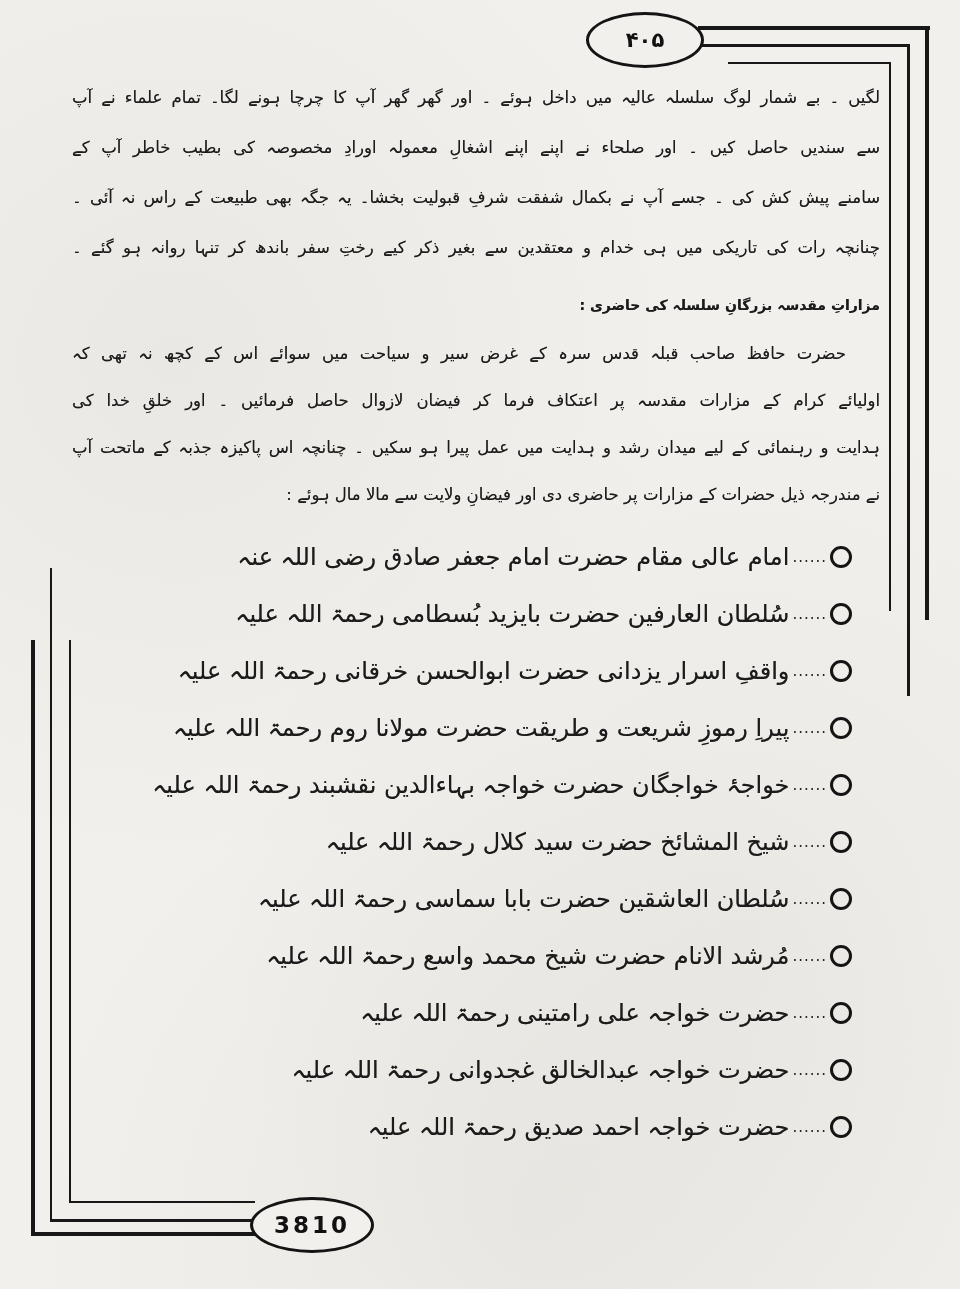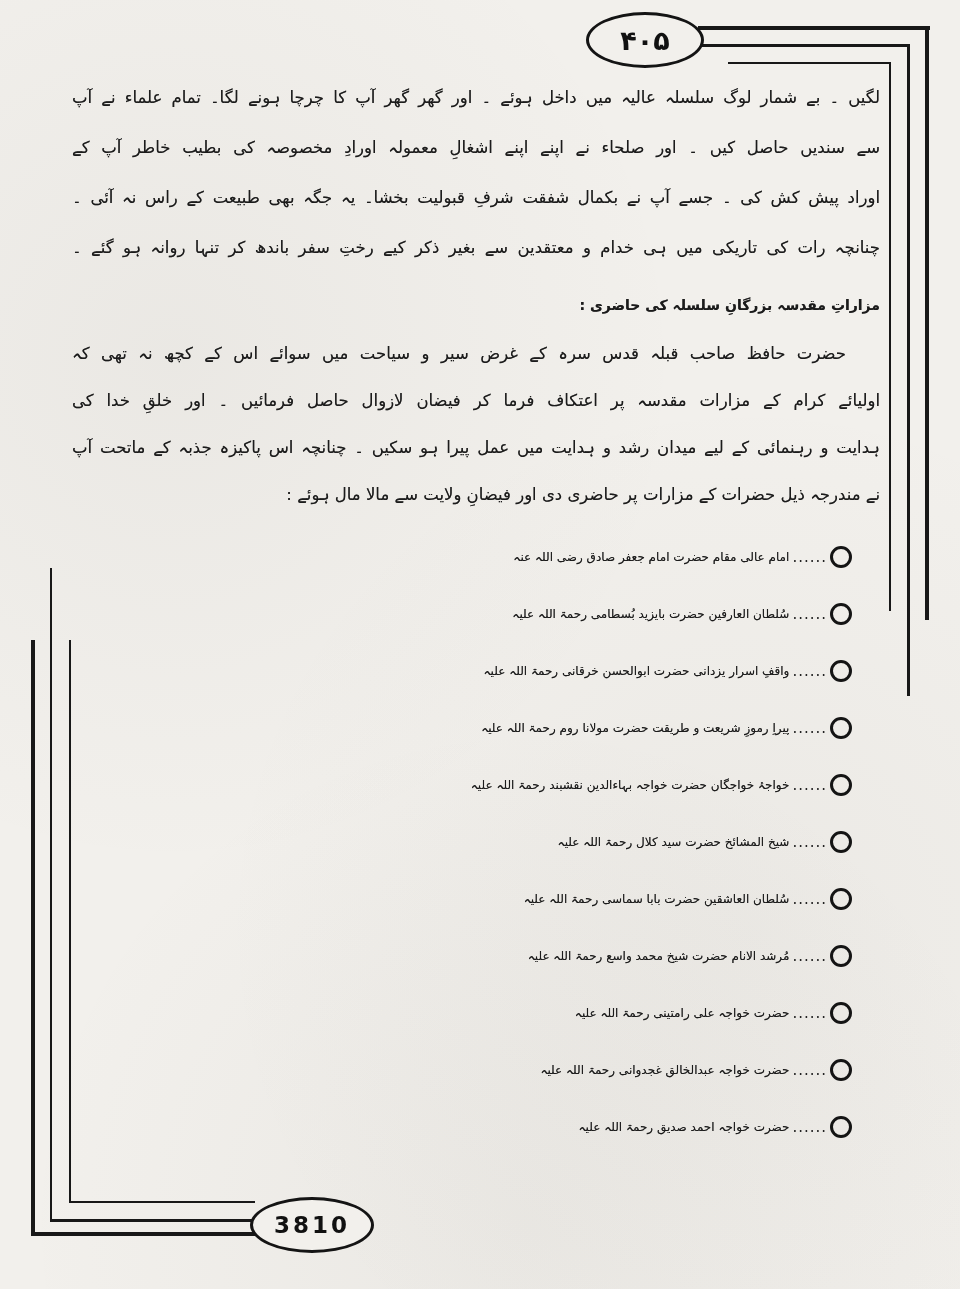--- a/index.html
+++ b/index.html
@@ -13,21 +13,21 @@
     font-family:"DejaVu Sans", sans-serif;
     color:#1b1b1b;
   }
   .bline{position:absolute;background:#181818;}
   .badge{
     position:absolute;z-index:6;background:#f2f0ec;
     border:3px solid #141414;border-radius:50%;
     display:flex;align-items:center;justify-content:center;
     font-weight:bold;color:#111;
   }
-  .badge.top{left:586px;top:12px;width:112px;height:50px;font-size:27px;}
+  .badge.top{left:586px;top:12px;width:112px;height:50px;font-size:21px;}
   .badge.bottom{left:250px;top:1197px;width:118px;height:50px;font-size:23px;letter-spacing:3px;}
   .content{position:absolute;left:72px;right:80px;top:0;direction:rtl;}
   .tline{
     font-size:16.5px;line-height:50px;height:50px;overflow:hidden;
     text-align:justify;text-align-last:justify;
     text-shadow:0 0 0.5px rgba(20,20,20,0.55);
   }
   .p2 .tline{line-height:47px;height:47px;}
   .tline.start{text-align:right;text-align-last:right;}
   .tline.indent{padding-right:34px;}
@@ -39,21 +39,21 @@
   }
   #para2{position:absolute;top:330px;left:0;right:0;}
   #shrine-list{position:absolute;top:528px;left:0;right:0;}
   .row{height:57px;display:flex;align-items:center;padding-right:28px;}
   .bullet{
     flex:none;width:16px;height:16px;border:3px solid #141414;border-radius:50%;
     margin-left:3px;background:transparent;
   }
   .dots{font-size:15px;letter-spacing:1px;color:#222;flex:none;direction:ltr;}
   .itext{
-    font-size:12px;margin-right:3px;white-space:nowrap;
+    font-size:24px;margin-right:3px;white-space:nowrap;
     text-shadow:0 0 0.5px rgba(20,20,20,0.55);
   }
 </style>
 </head>
 <body>
 
 <div class="page">
 
   <div class="bline" style="left:698px;top:26px;width:232px;height:4px;"></div>
   <div class="bline" style="left:925px;top:26px;width:4px;height:594px;"></div>
@@ -74,21 +74,21 @@
   </div>
   <div class="badge bottom">
     <span>3810</span>
   </div>
 
   <div class="content">
 
     <div id="para1">
       <div class="tline">لگیں ۔ بے شمار لوگ سلسلہ عالیہ میں داخل ہوئے ۔ اور گھر گھر آپ کا چرچا ہونے لگا۔ تمام علماء نے آپ</div>
       <div class="tline">سے سندیں حاصل کیں ۔ اور صلحاء نے اپنے اپنے اشغالِ معمولہ اورادِ مخصوصہ کی بطیب خاطر آپ کے</div>
-      <div class="tline">اوراد پیش کش کی ۔ جسے آپ نے بکمال شفقت شرفِ قبولیت بخشا۔ یہ جگہ بھی طبیعت کے راس نہ آئی ۔</div>
+      <div class="tline">سامنے پیش کش کی ۔ جسے آپ نے بکمال شفقت شرفِ قبولیت بخشا۔ یہ جگہ بھی طبیعت کے راس نہ آئی ۔</div>
       <div class="tline">چنانچہ رات کی تاریکی میں ہی خدام و معتقدین سے بغیر ذکر کیے رختِ سفر باندھ کر تنہا روانہ ہو گئے ۔</div>
     </div>
 
     <h2 id="heading">مزاراتِ مقدسہ بزرگانِ سلسلہ کی حاضری :</h2>
 
     <div id="para2" class="p2">
       <div class="tline indent">حضرت حافظ صاحب قبلہ قدس سرہ کے غرض سیر و سیاحت میں سوائے اس کے کچھ نہ تھی کہ</div>
       <div class="tline">اولیائے کرام کے مزارات مقدسہ پر اعتکاف فرما کر فیضان لازوال حاصل فرمائیں ۔ اور خلقِ خدا کی</div>
       <div class="tline">ہدایت و رہنمائی کے لیے میدان رشد و ہدایت میں عمل پیرا ہو سکیں ۔ چنانچہ اس پاکیزہ جذبہ کے ماتحت آپ</div>
       <div class="tline start">نے مندرجہ ذیل حضرات کے مزارات پر حاضری دی اور فیضانِ ولایت سے مالا مال ہوئے :</div>

